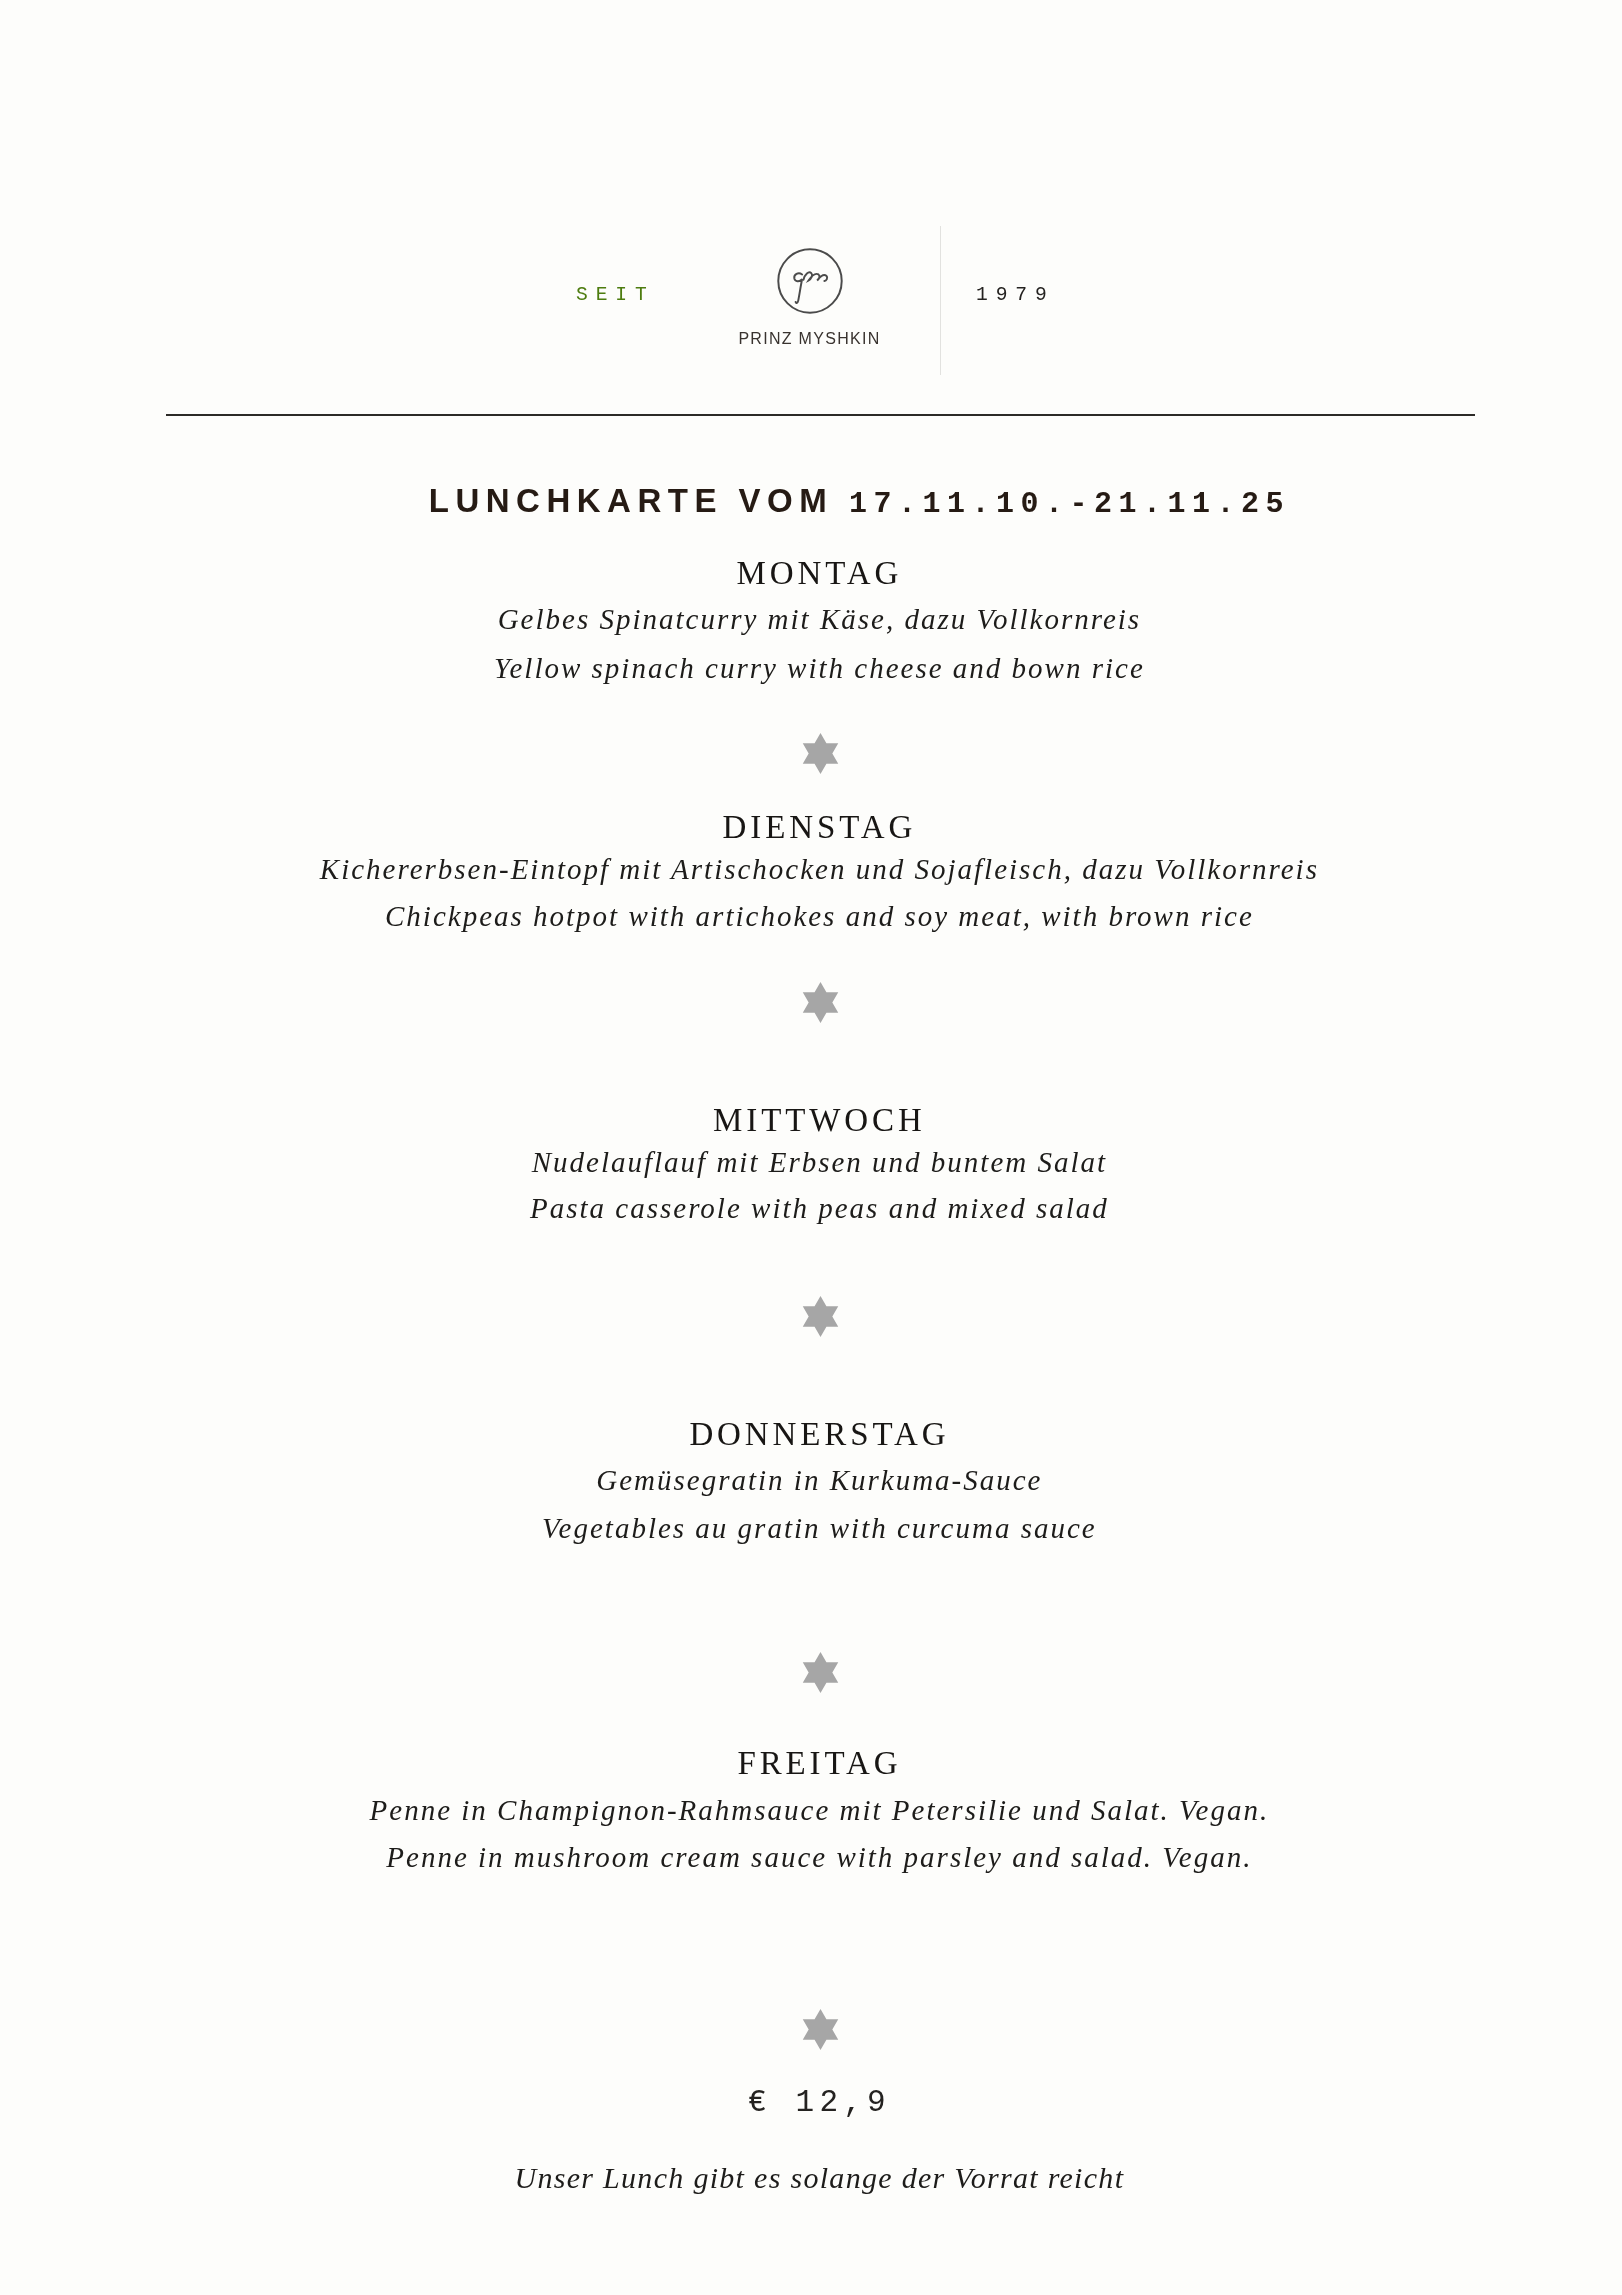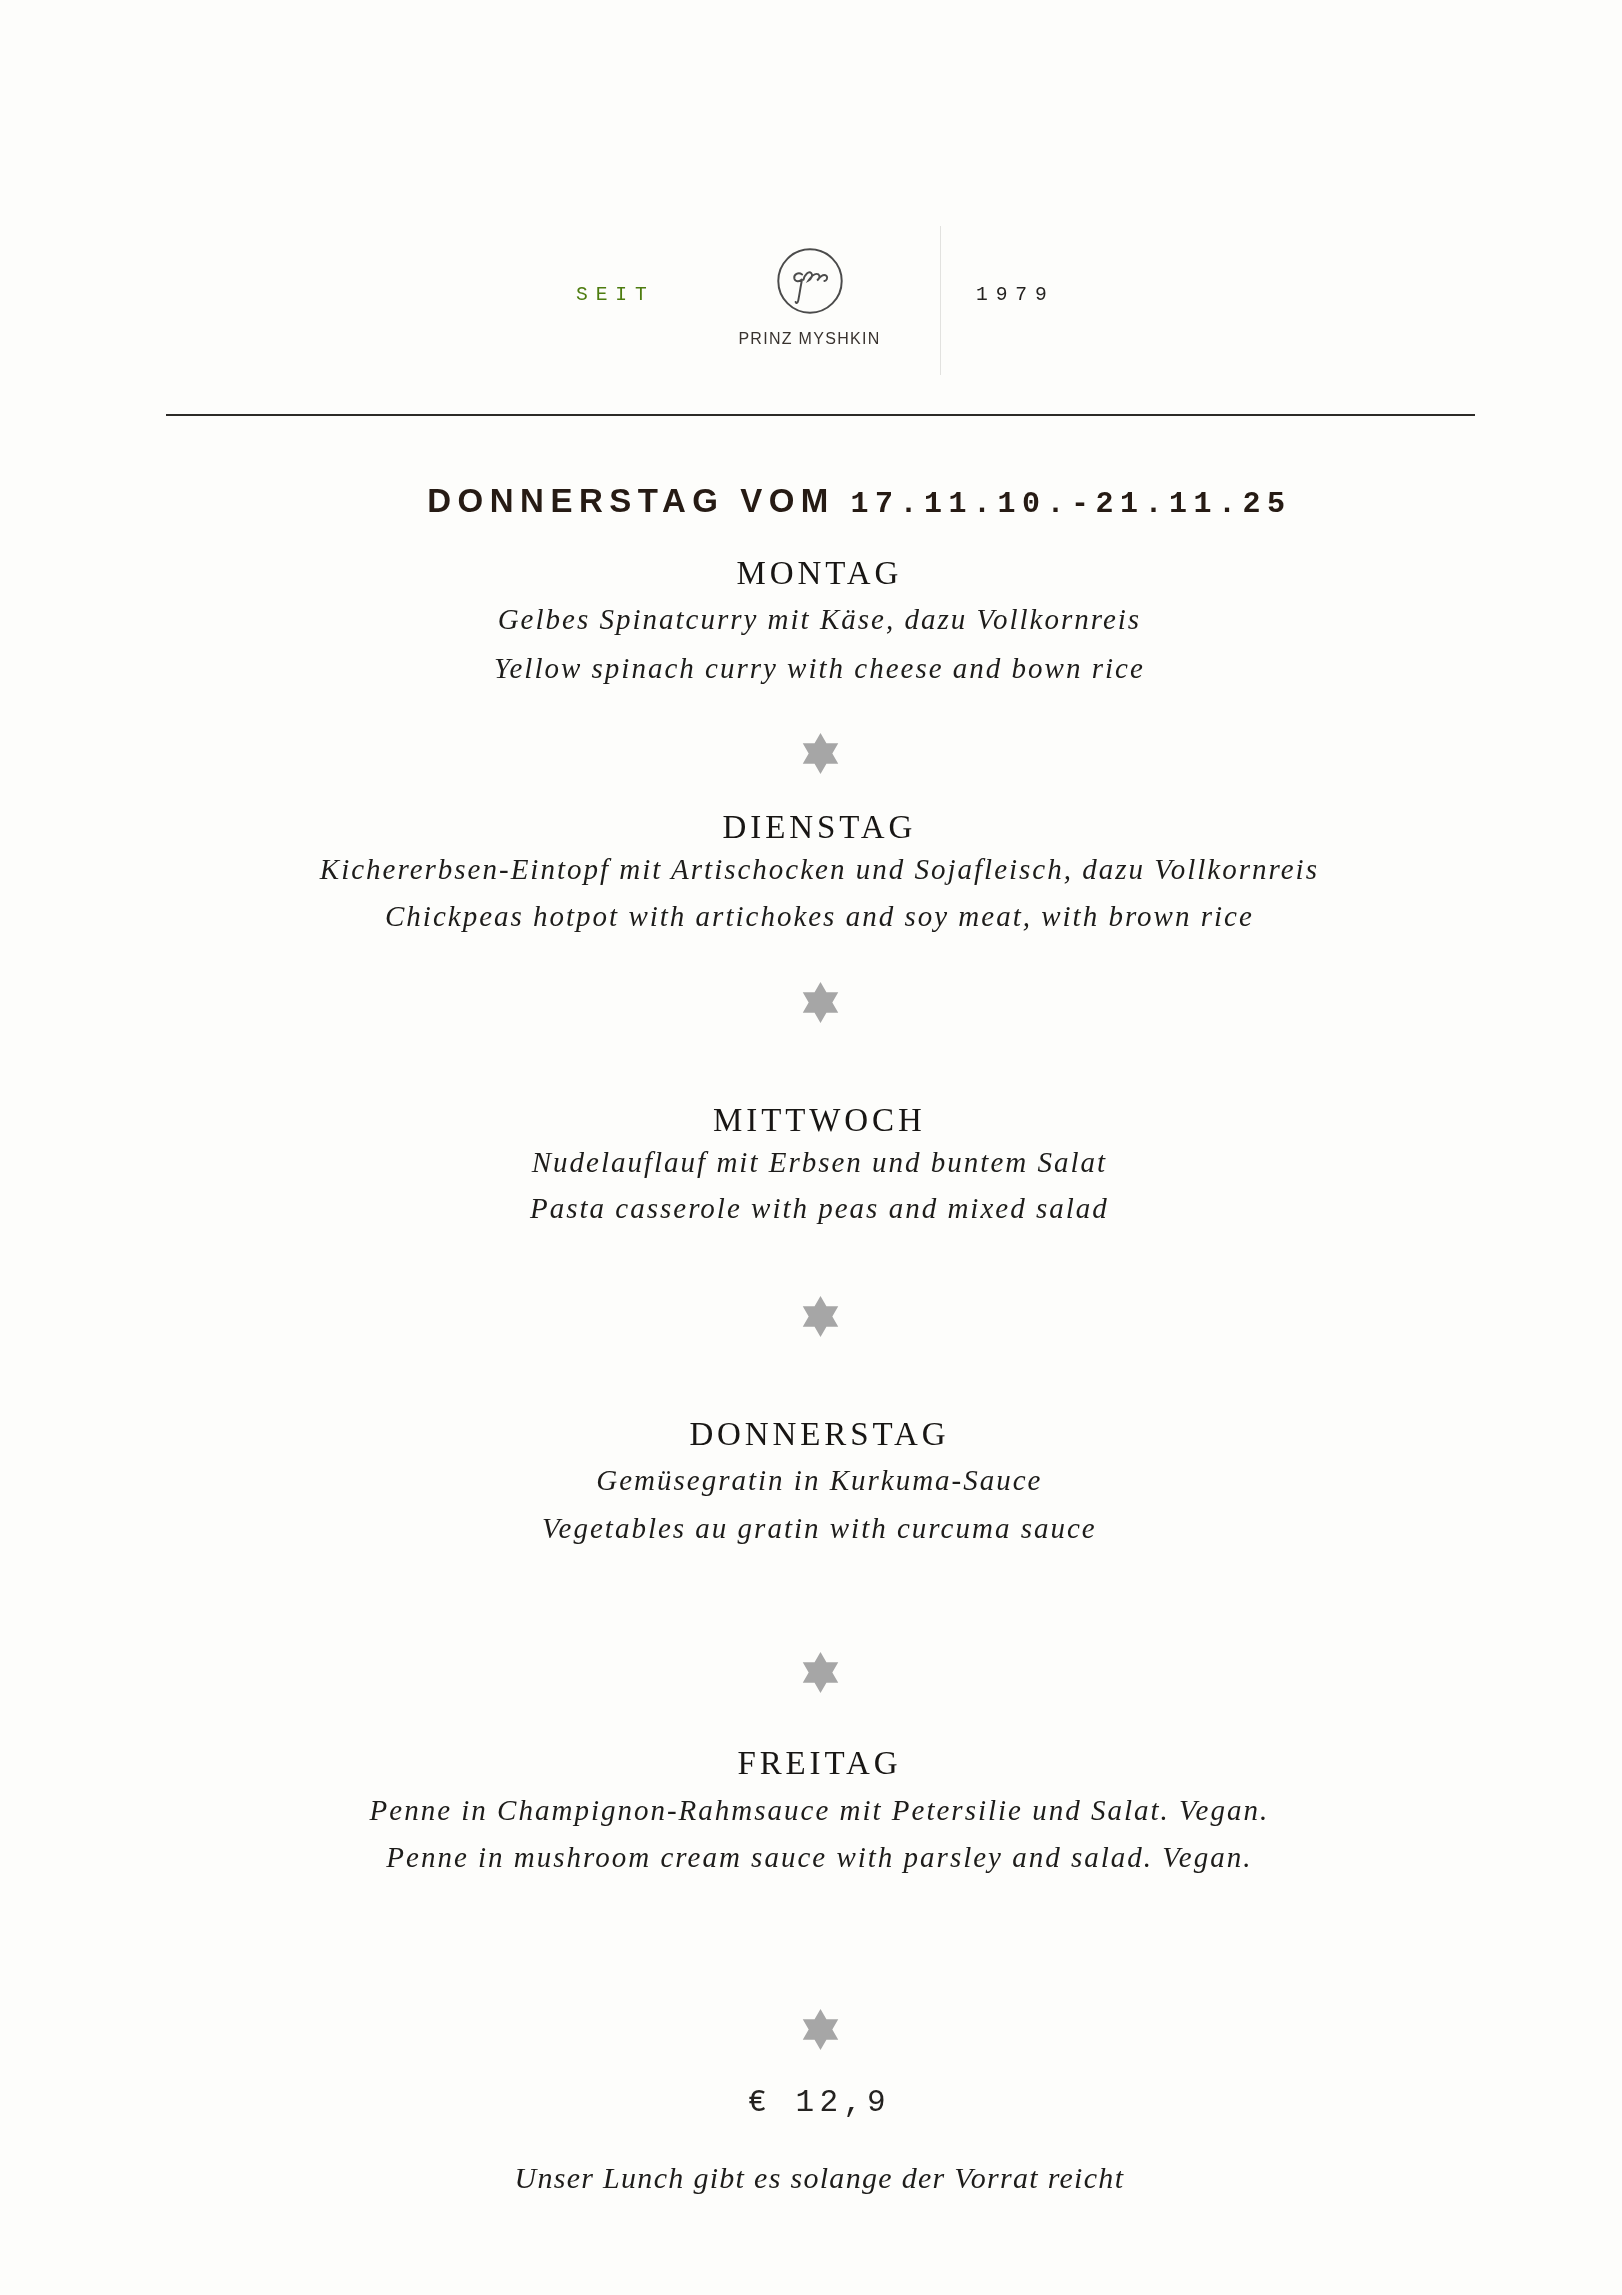--- a/index.html
+++ b/index.html
@@ -72,21 +72,21 @@
   </div>
 
   <div class="vdiv"></div>
 
   <div class="year mono">1979</div>
 
   <div class="brand">PRINZ MYSHKIN</div>
 
   <div class="rule"></div>
 
-  <h1 class="cline title"><span class="t-sans">DONNERSTAG VOM </span><span class="t-mono">17.11.10.-21.11.25</span></h1>
+  <h1 class="cline title"><span class="t-sans">LUNCHKARTE VOM </span><span class="t-mono">17.11.10.-21.11.25</span></h1>
 
   <section class="day day-0">
     <h2 class="cline day-name">MONTAG</h2>
     <p class="cline dish de">Gelbes Spinatcurry mit Käse, dazu Vollkornreis</p>
     <p class="cline dish en">Yellow spinach curry with cheese and bown rice</p>
   </section>
 
   <div class="star star-0">
     <svg viewBox="0 0 56 62">
         <polygon class="star-poly" fill="#a6a6a6" points="28,0 36.95,15.5 54.85,15.5 45.9,31 54.85,46.5 36.95,46.5 28,62 19.05,46.5 1.15,46.5 10.1,31 1.15,15.5 19.05,15.5"></polygon>

